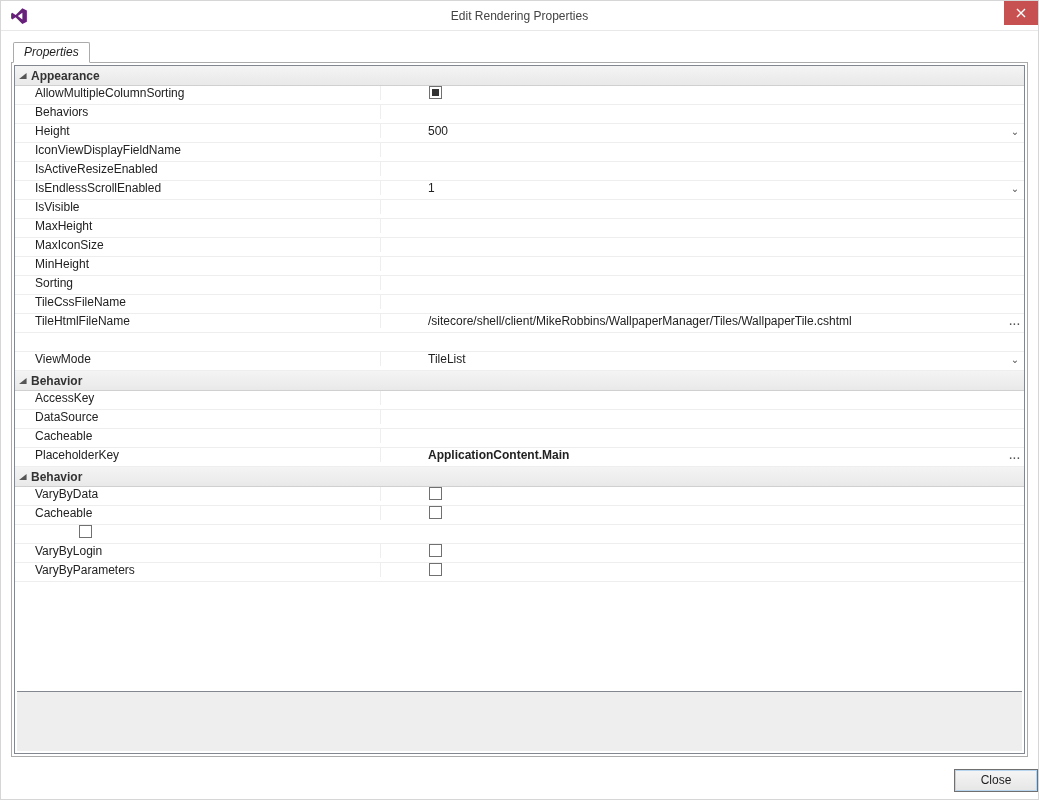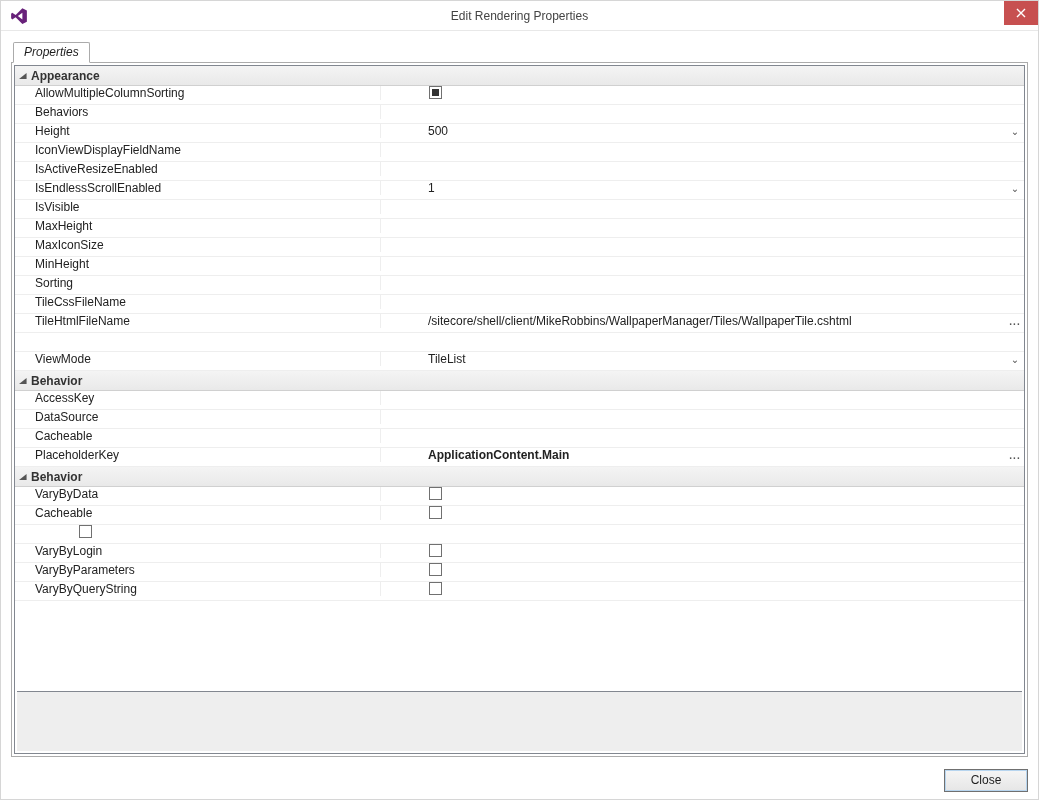--- a/index.html
+++ b/index.html
@@ -165,21 +165,20 @@
     height: 60px;
     border-top: 1px solid #828790;
     background: #eeeeee;
     margin: 0 2px 2px 2px;
   }
   .footer {
     height: 38px;
     display: flex;
     align-items: center;
     justify-content: flex-end;
-    padding-right: 10px;
   }
   .footer .btn {
     min-width: 84px;
     height: 23px;
     border: 1px solid #707070;
     background: linear-gradient(#f5f5f5,#e6e6e6);
     display: flex; align-items: center; justify-content: center;
     font-size: 12px;
     cursor: pointer;
     box-shadow: 0 0 0 1px #b7d5ef inset;
@@ -398,27 +397,20 @@
                 <div class="checkbox"></div>
               </div>
             </div>
             <div class="row">
               <div class="gutter"></div>
               <div class="label">VaryByParameters</div>
               <div class="value">
                 <div class="checkbox"></div>
               </div>
             </div>
-            <div class="row">
-              <div class="gutter"></div>
-              <div class="label">VaryByQueryString</div>
-              <div class="value">
-                <div class="checkbox"></div>
-              </div>
-            </div>
           </div>
         <div class="desc-pane"></div>
       </div>
     </div>
   </div>
 
   <div class="footer">
     <div class="btn">Close</div>
   </div>
 

